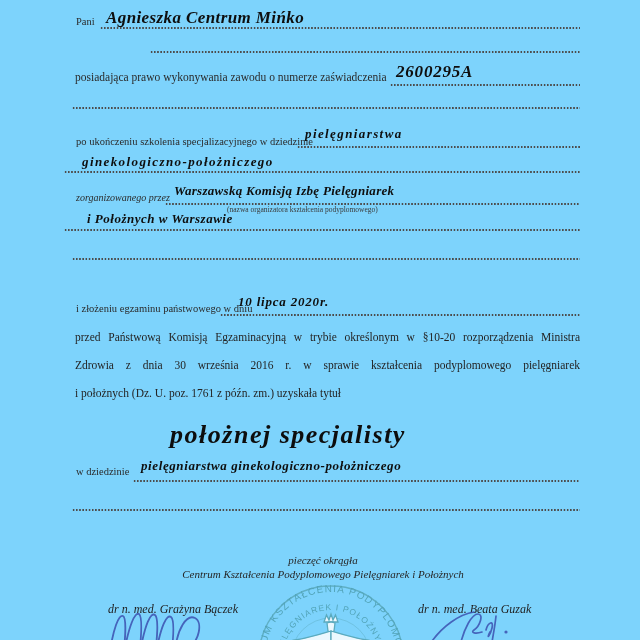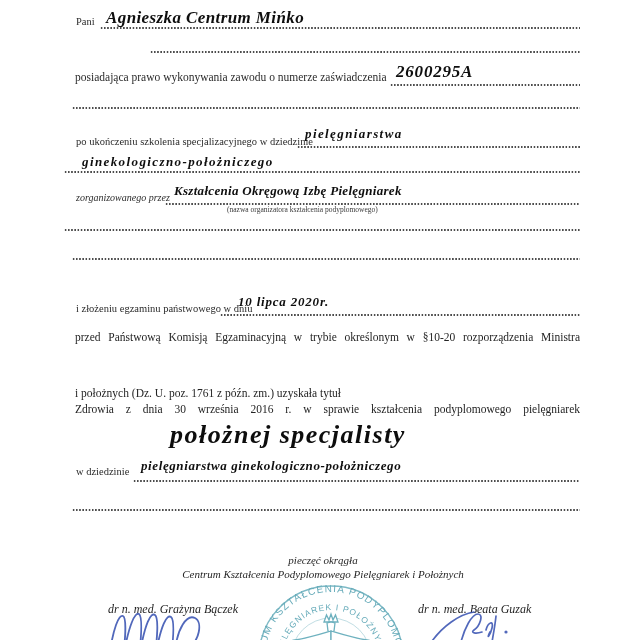--- a/index.html
+++ b/index.html
@@ -1,19 +1,19 @@
 <!DOCTYPE html>
 <html><head>
 <meta charset="utf-8">
 <style>
   * { margin:0; padding:0; box-sizing:border-box; }
   html,body { background:#e9e9e7; }
   .page {
     position:relative; width:640px; height:640px; margin:0 auto;
-    background:#ffffff; overflow:hidden;
+    background:#7dd3fc; overflow:hidden;
     font-family:"Liberation Serif","DejaVu Serif",serif;
     color:#222;
   }
   .abs { position:absolute; }
   .label { font-size:10.5px; color:#2a2a2a; white-space:nowrap; }
   .value {
     font-style:italic; font-weight:700; color:#0e0e0e;
     font-size:13px; letter-spacing:0.8px; white-space:nowrap;
   }
   .dots {
@@ -56,34 +56,35 @@
   <div class="dots" style="left:72px; width:508px; top:107px;"></div>
 
   <span class="abs label" style="left:76px; top:136px;">po ukończeniu szkolenia specjalizacyjnego w dziedzinie</span>
   <span class="abs value" style="left:305px; top:126px; letter-spacing:1.4px;">pielęgniarstwa</span>
   <div class="dots" style="left:297px; width:283px; top:146px;"></div>
 
   <span class="abs value" style="left:82px; top:154px; letter-spacing:1.4px;">ginekologiczno-położniczego</span>
   <div class="dots" style="left:64px; width:516px; top:171px;"></div>
 
   <span class="abs label" style="left:76px; top:192px; font-size:10px;font-style:italic;">zorganizowanego przez</span>
-  <span class="abs value" style="left:174px; top:183px; letter-spacing:0.3px;">Kształcenia Okręgową Izbę Pielęgniarek</span>
+  <span class="abs value" style="left:174px; top:183px; letter-spacing:0.3px;">Warszawską Komisją Izbę Pielęgniarek</span>
   <div class="dots" style="left:165px; width:415px; top:203px;"></div>
   <span class="abs hint" style="left:227px; top:205px;">(nazwa organizatora kształcenia podyplomowego)</span>
 
+  <span class="abs value" style="left:87px; top:211px; letter-spacing:0.5px;">i Położnych w Warszawie</span>
   <div class="dots" style="left:64px; width:516px; top:229px;"></div>
 
   <div class="dots" style="left:72px; width:508px; top:258px;"></div>
 
   <span class="abs label" style="left:76px; top:303px;">i złożeniu egzaminu państwowego w dniu</span>
   <span class="abs value" style="left:238px; top:294px;">10 lipca 2020r.</span>
   <div class="dots" style="left:220px; width:360px; top:314px;"></div>
 
   <div class="para-line" style="top:331px;">przed Państwową Komisją Egzaminacyjną w trybie określonym w §10-20 rozporządzenia Ministra</div>
-  <div class="para-line" style="top:359px;margin-top:44px;">Zdrowia z dnia 30 września 2016 r. w sprawie kształcenia podyplomowego pielęgniarek</div>
+  <div class="para-line" style="top:359px;">Zdrowia z dnia 30 września 2016 r. w sprawie kształcenia podyplomowego pielęgniarek</div>
   <div class="para-line para-last" style="top:387px;">i położnych (Dz. U. poz. 1761 z późn. zm.) uzyskała tytuł</div>
 
   <div class="big-title" style="top:420px;">położnej specjalisty</div>
 
   <span class="abs label" style="left:76px; top:466px;">w dziedzinie</span>
   <span class="abs value" style="left:141px; top:458px; letter-spacing:0.6px;">pielęgniarstwa ginekologiczno-położniczego</span>
   <div class="dots" style="left:133px; width:447px; top:480px;"></div>
 
   <div class="dots" style="left:72px; width:508px; top:509px;"></div>
 

